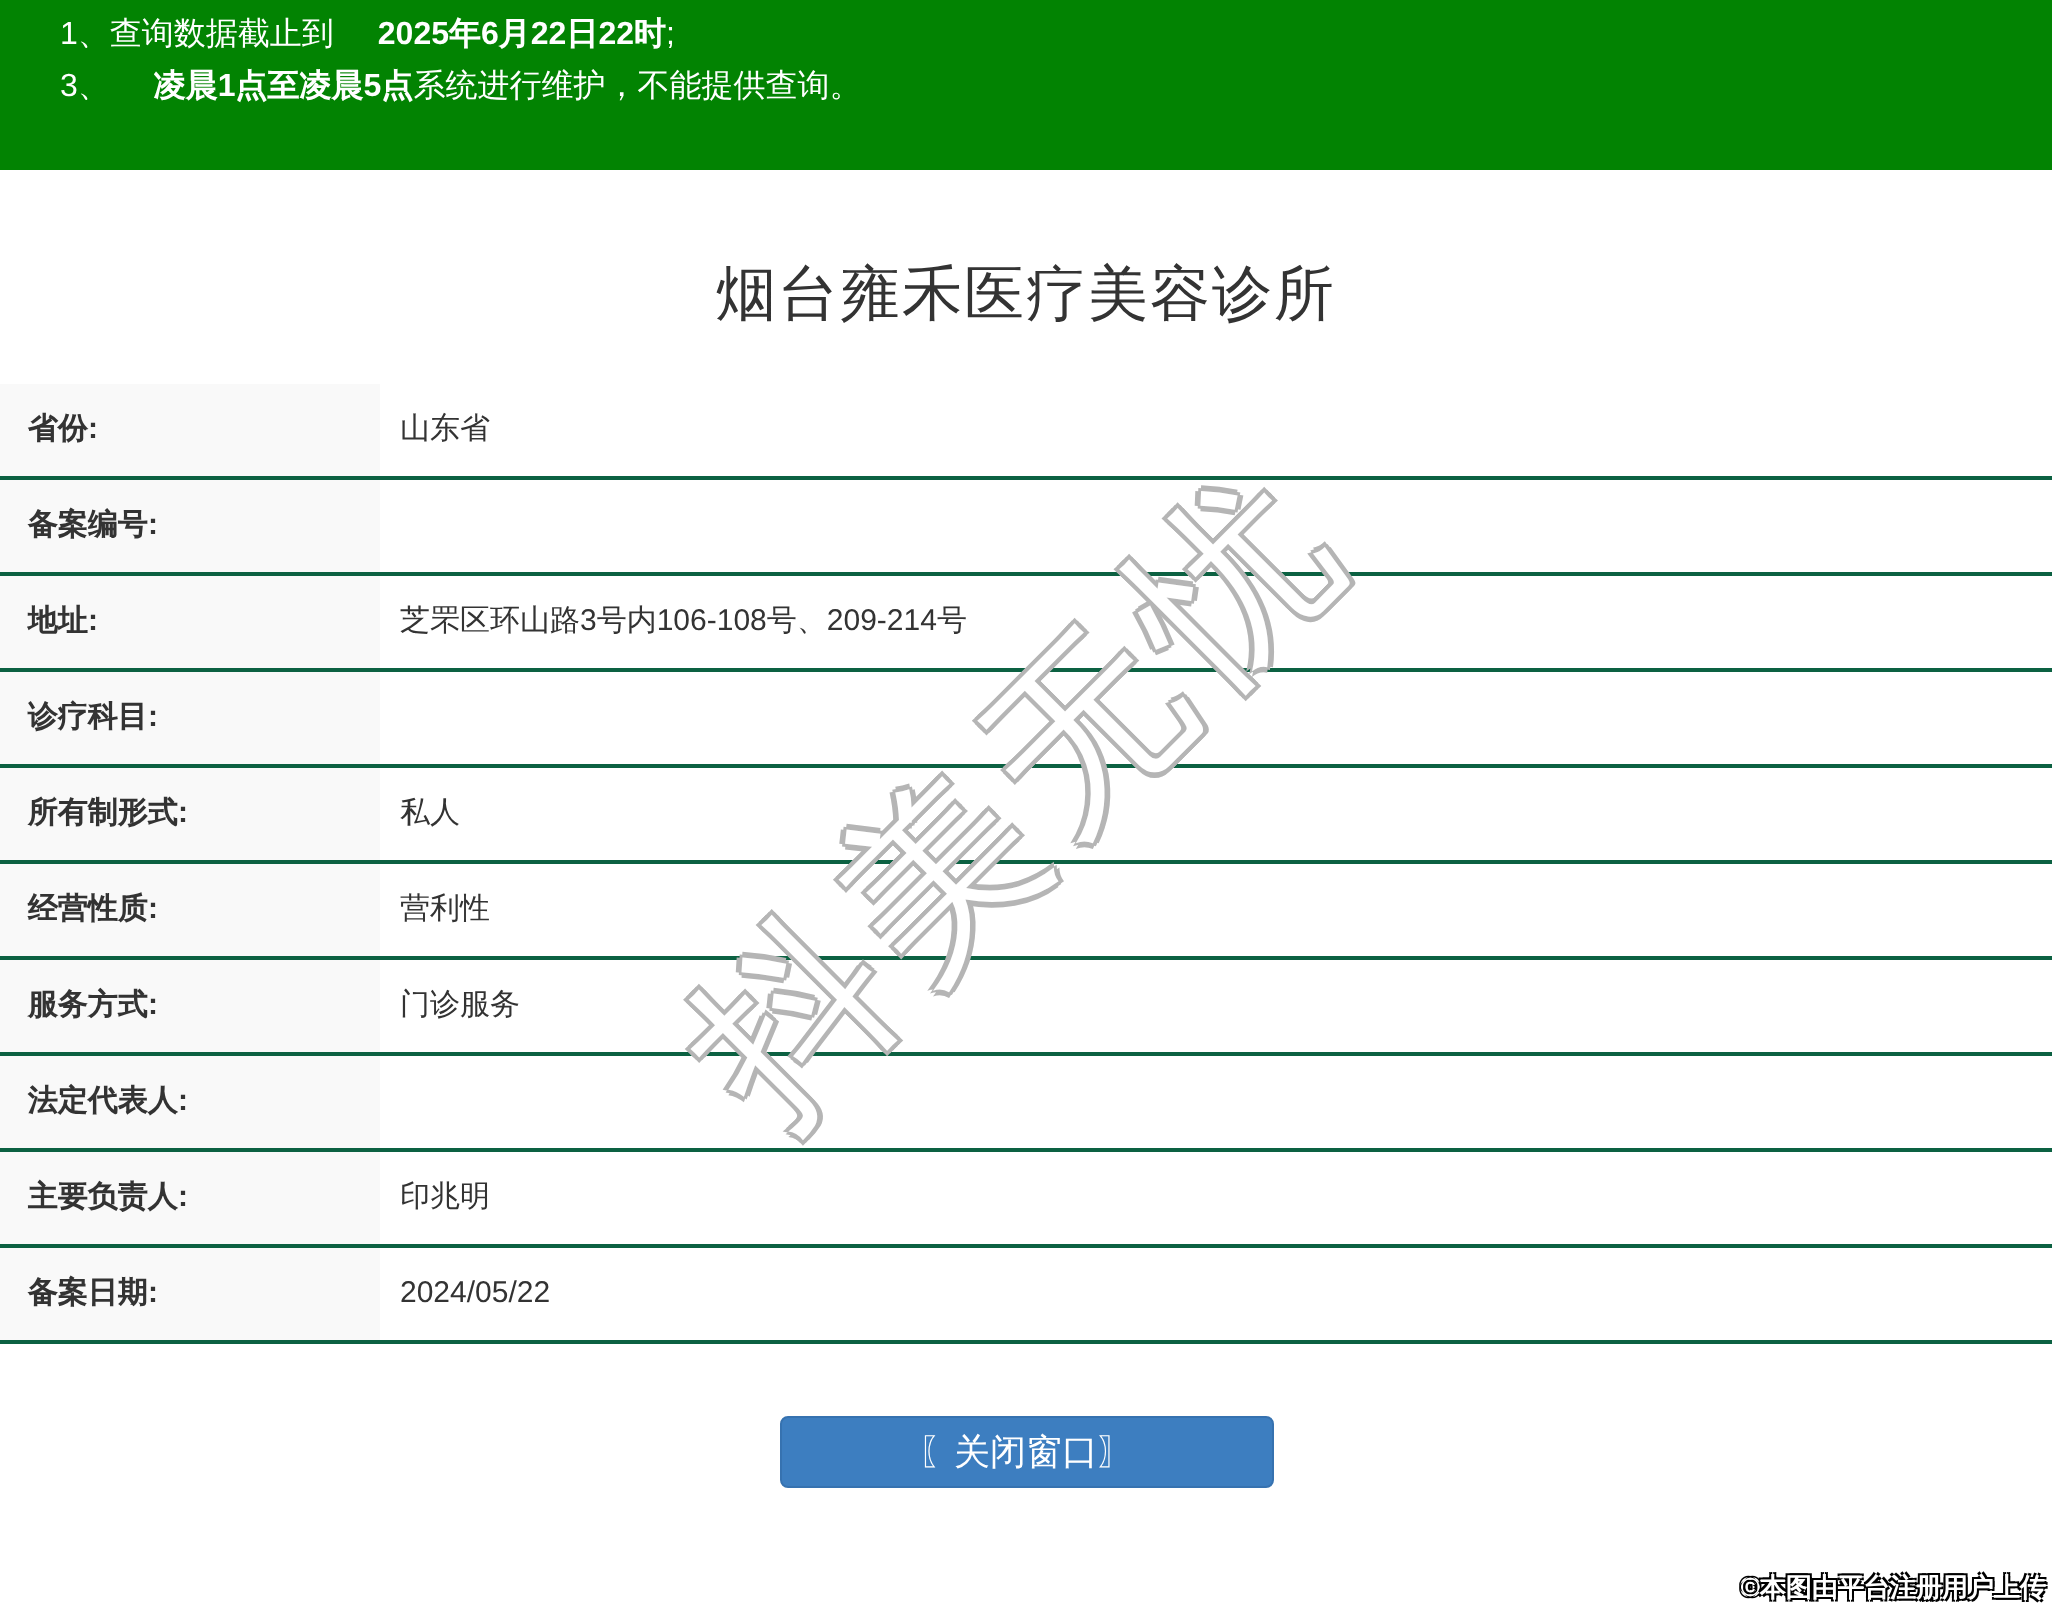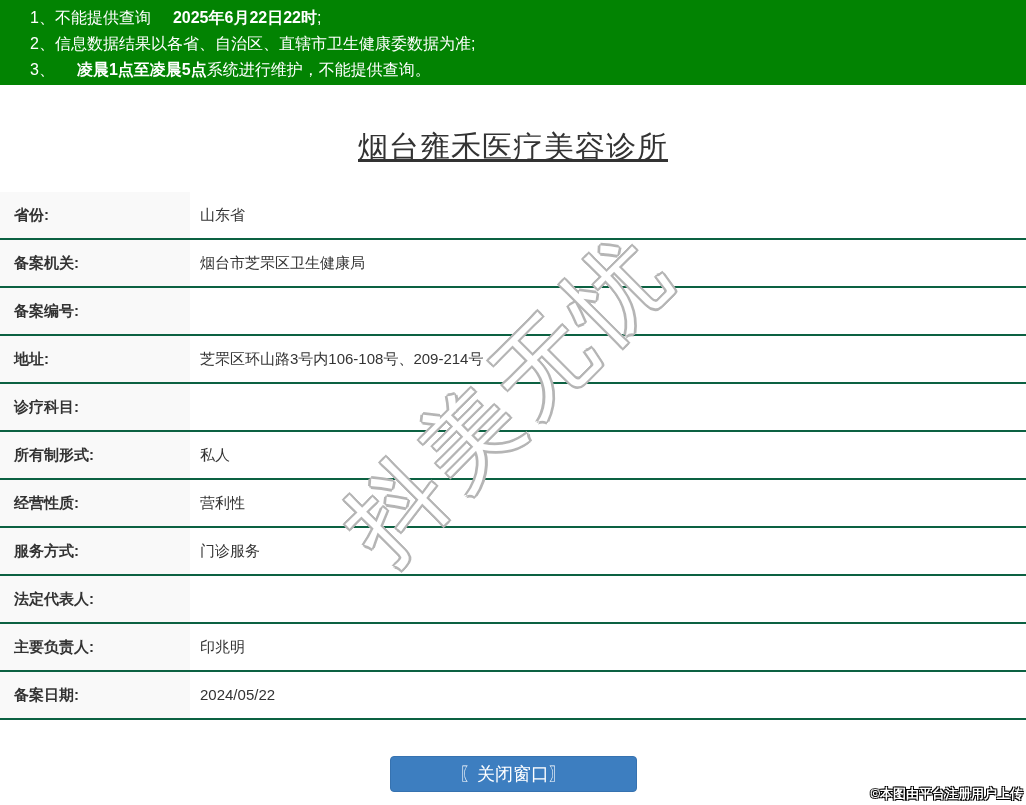--- a/index.html
+++ b/index.html
@@ -22,21 +22,20 @@
   .notice-line { line-height:26px; white-space:nowrap; }
   .notice-line b { font-weight:bold;padding-left:22px; }
   
   .page-title {
     margin-top:42px;
     text-align:center;
     font-size:30px;
     font-weight:400;
     color:#333333;
     letter-spacing:1px;
-    text-decoration:underline;
   }
   
   .info-table { margin-top:24px; width:100%; }
   .info-row {
     display:flex;
     border-bottom:2px solid #0c6142;
   }
   .info-row .cell-label {
     width:190px;
     background:#f9f9f9;
@@ -100,35 +99,30 @@
       -1px -1px 0 #000, 1px -1px 0 #000,
       -1px  1px 0 #000, 1px  1px 0 #000;
     z-index:6;
     white-space:nowrap;
   }
 </style>
 </head>
 <body>
 
 <div class="notice-bar">
-  <div class="notice-line"><span>1、</span><span>不能提供查询</span><b>2025年6月22日22时</b><span>;</span></div>
-  <div class="notice-line"><span>2、</span><span>信息数据结果以各省、自治区、直辖市卫生健康委数据为准;</span><b></b><span></span></div>
+  <div class="notice-line"><span>1、</span><span>查询数据截止到</span><b>2025年6月22日22时</b><span>;</span></div>
   <div class="notice-line"><span>3、</span><span></span><b>凌晨1点至凌晨5点</b><span>系统进行维护，不能提供查询。</span></div>
 </div>
 
 <h1 class="page-title">烟台雍禾医疗美容诊所</h1>
 
 <div class="info-table">
   <div class="info-row">
     <div class="cell-label">省份:</div>
     <div class="cell-value">山东省</div>
-  </div>
-  <div class="info-row">
-    <div class="cell-label">备案机关:</div>
-    <div class="cell-value">烟台市芝罘区卫生健康局</div>
   </div>
   <div class="info-row">
     <div class="cell-label">备案编号:</div>
   </div>
   <div class="info-row">
     <div class="cell-label">地址:</div>
     <div class="cell-value">芝罘区环山路3号内106-108号、209-214号</div>
   </div>
   <div class="info-row">
     <div class="cell-label">诊疗科目:</div>

